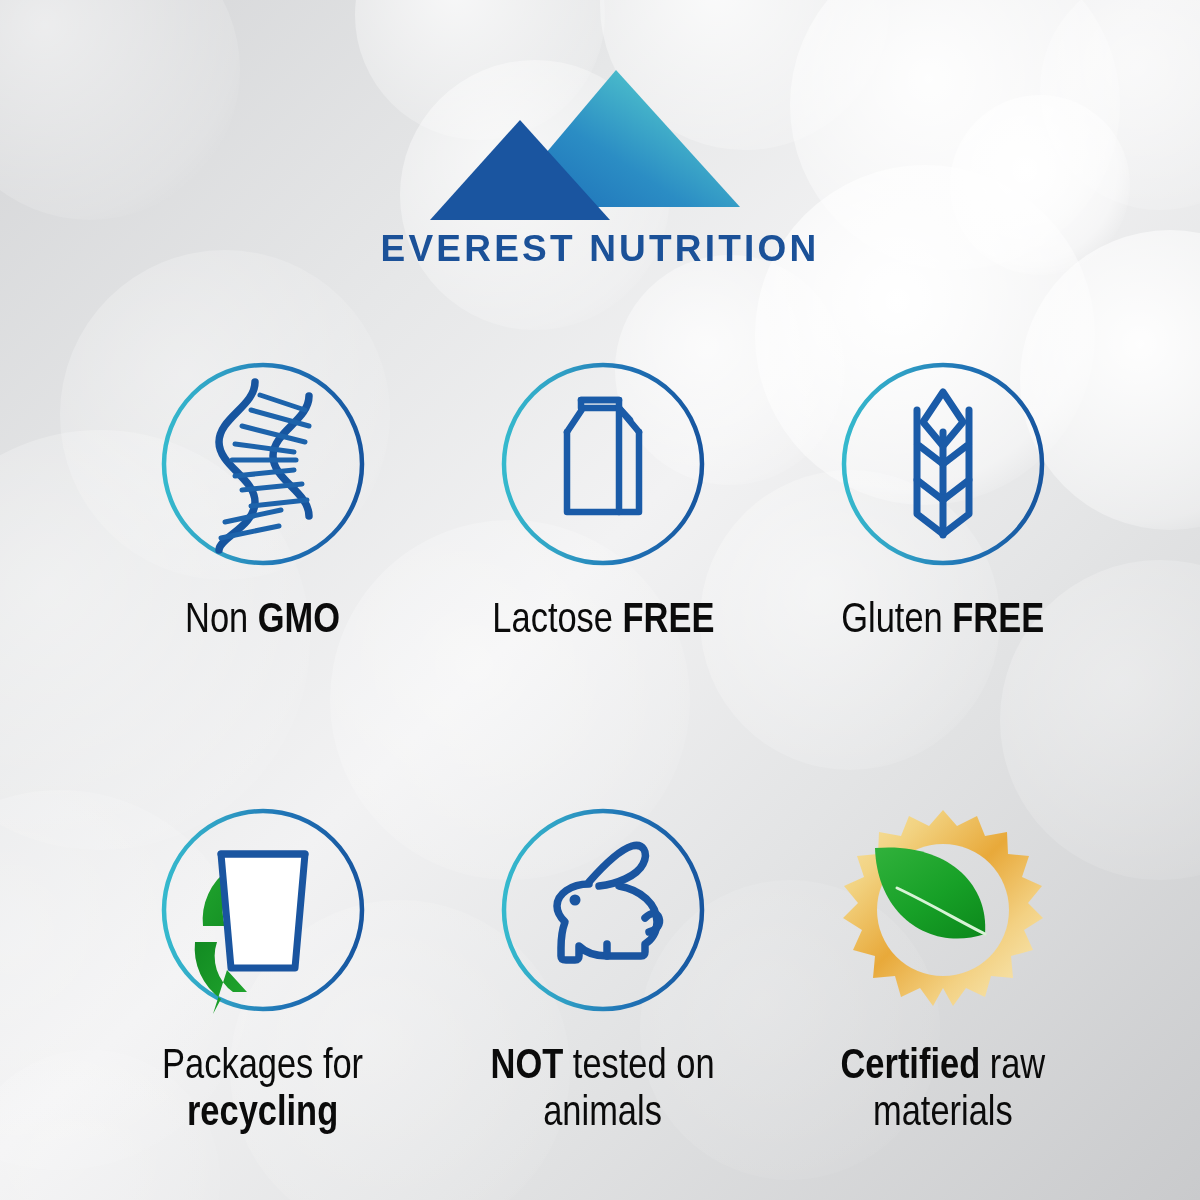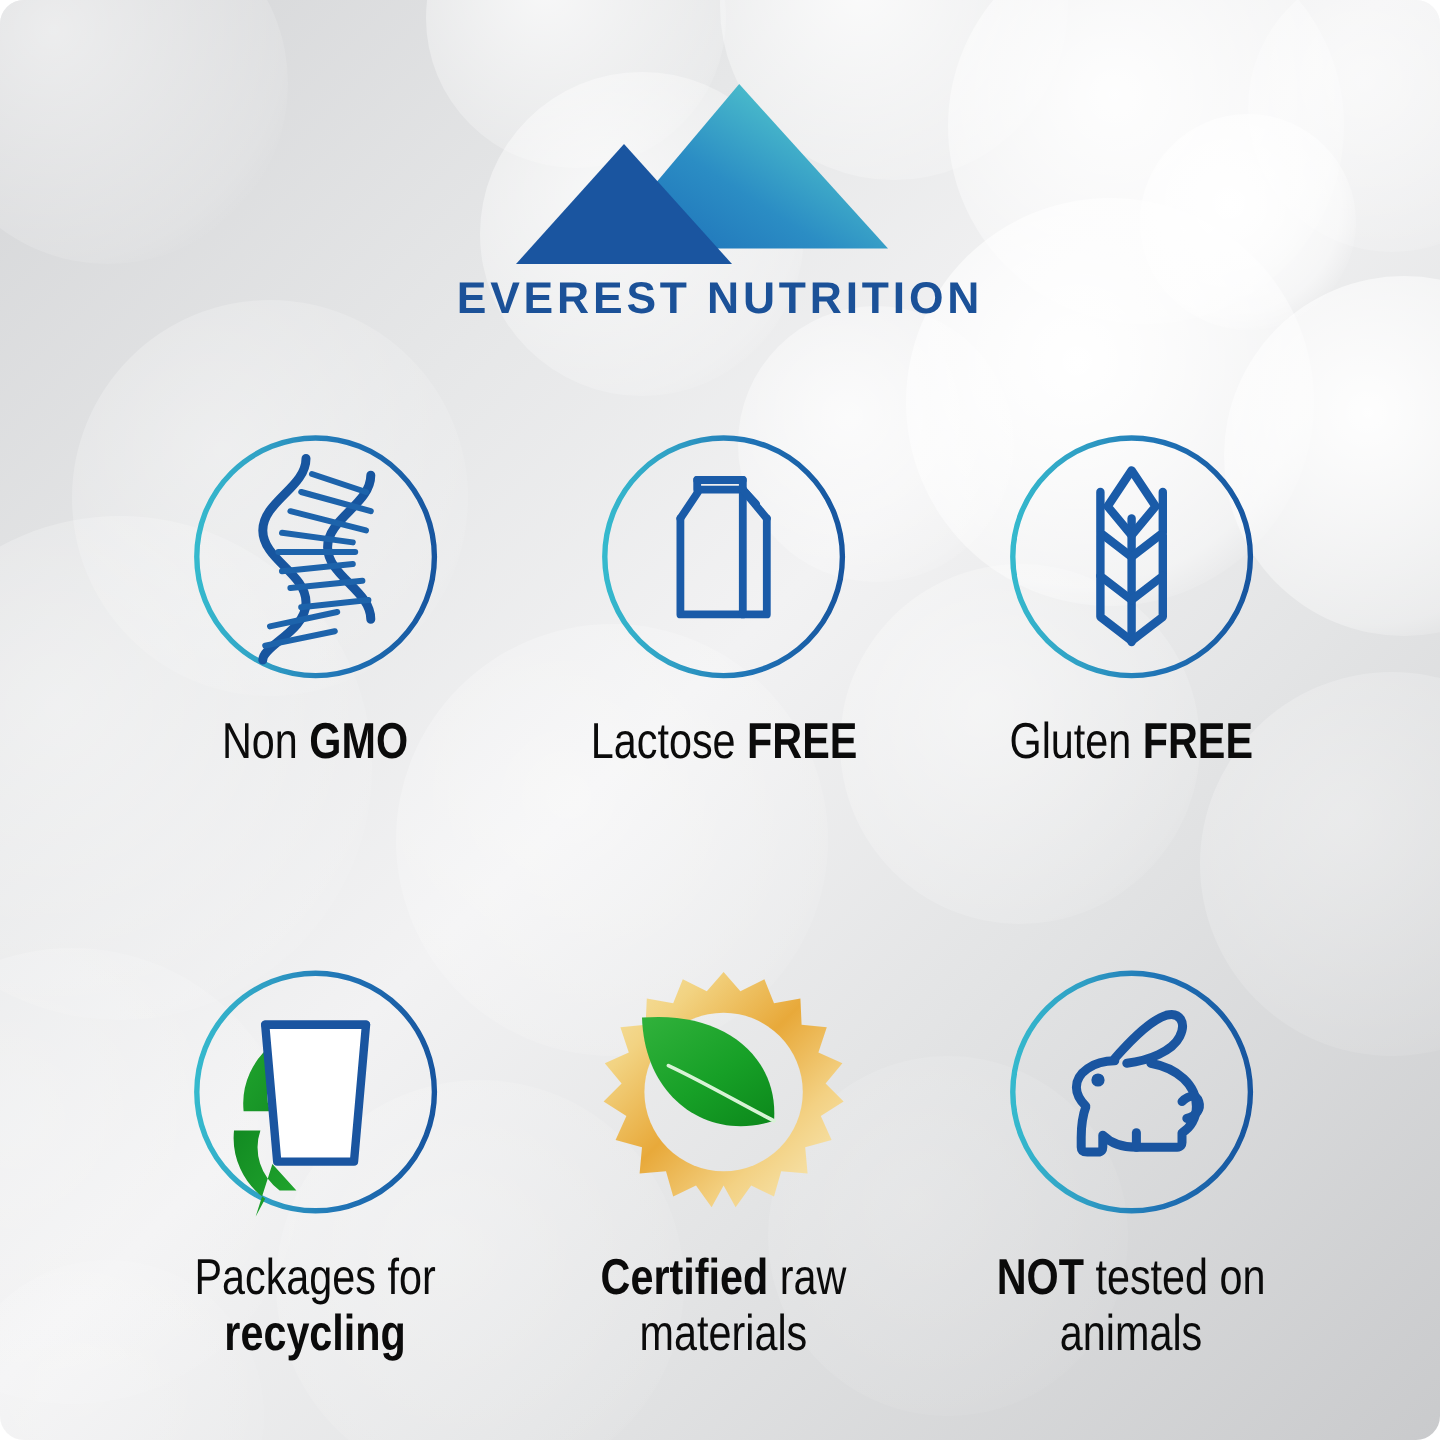--- a/index.html
+++ b/index.html
@@ -12,21 +12,20 @@
     overflow: hidden;
     font-family: "Liberation Sans", sans-serif;
   }
 
   #poster {
     position: relative;
     width: 1200px;
     height: 1200px;
     overflow: hidden;
     background: linear-gradient(135deg, #d4d5d7 0%, #e6e7e8 28%, #f2f2f3 48%, #e3e4e5 68%, #c9cacc 100%);
-    border-radius: 20px;
   }
 
   
   .bokeh {
     position: absolute;
     border-radius: 50%;
     pointer-events: none;
   }
 
   
@@ -279,20 +278,56 @@
         <div class="caption two-line">
           <span class="cap-line">Packages for</span>
           <b class="cap-line">recycling</b>
         </div>
       </div>
 
       <div class="cell">
         <div class="badge">
           <svg width="208" height="208" viewBox="0 0 208 208">
             <defs>
+              <linearGradient id="ringE" x1="0" y1="0.5" x2="1" y2="0.5">
+                <stop offset="0%" stop-color="#35b9cd"></stop>
+                <stop offset="30%" stop-color="#2f9ec4"></stop>
+                <stop offset="62%" stop-color="#1f72b5"></stop>
+                <stop offset="100%" stop-color="#17559f"></stop>
+              </linearGradient>
+            </defs>
+            <circle cx="104" cy="104" r="99" fill="none" stroke="url(#ringE)" stroke-width="4.5"></circle>
+            <g fill="none" stroke="#1a55a0" stroke-width="7.5" stroke-linejoin="round" stroke-linecap="round">
+
+              <path d="M90,76 C104,60 120,44 133,40 C144,37 150,46 144,58 C138,70 118,78 100,80"></path>
+
+              <path d="M90,78 C72,78 58,88 58,100 C58,108 63,113 66,116
+                       C63,124 62,134 62,142 L62,150
+                       C62,153 64,154 67,154 L76,154 C79,154 80,152 80,150 L80,140
+                       C86,146 96,150 108,150
+                       L108,150 L142,150 C145,150 146,148 146,146 L146,138
+                       C153,134 158,126 158,116 C158,98 142,84 120,80"></path>
+
+              <path d="M146,112 C152,106 158,106 160,112 C162,118 158,124 150,126"></path>
+
+              <path d="M108,150 L108,138"></path>
+            </g>
+            <circle cx="76" cy="94" r="5.5" fill="#1a55a0"></circle>
+          </svg>
+        </div>
+        <div class="caption two-line">
+          <span class="cap-line"><b>NOT</b><span> tested on</span></span>
+          <span class="cap-line">animals</span>
+        </div>
+      </div>
+
+      <div class="cell">
+        <div class="badge">
+          <svg width="208" height="208" viewBox="0 0 208 208">
+            <defs>
               <linearGradient id="goldG" x1="0" y1="0" x2="1" y2="1">
                 <stop offset="0%" stop-color="#f6e6ae"></stop>
                 <stop offset="22%" stop-color="#f2d382"></stop>
                 <stop offset="48%" stop-color="#e8a93a"></stop>
                 <stop offset="72%" stop-color="#f3d183"></stop>
                 <stop offset="100%" stop-color="#f8eec4"></stop>
               </linearGradient>
               <linearGradient id="leafG" x1="0.1" y1="0" x2="0.9" y2="1">
                 <stop offset="0%" stop-color="#2fb03a"></stop>
                 <stop offset="55%" stop-color="#17a027"></stop>
@@ -315,51 +350,15 @@
             <path fill="url(#leafG)" d="M36,42 C106,36 150,76 146,128 C92,146 38,110 36,42 Z"></path>
 
             <path fill="none" stroke="#d8f3d6" stroke-width="3" stroke-linecap="round" d="M58,82 C88,96 122,116 146,128"></path>
           </svg>
         </div>
         <div class="caption two-line">
           <span class="cap-line"><b>Certified</b><span> raw</span></span>
           <span class="cap-line">materials</span>
         </div>
       </div>
-
-      <div class="cell">
-        <div class="badge">
-          <svg width="208" height="208" viewBox="0 0 208 208">
-            <defs>
-              <linearGradient id="ringE" x1="0" y1="0.5" x2="1" y2="0.5">
-                <stop offset="0%" stop-color="#35b9cd"></stop>
-                <stop offset="30%" stop-color="#2f9ec4"></stop>
-                <stop offset="62%" stop-color="#1f72b5"></stop>
-                <stop offset="100%" stop-color="#17559f"></stop>
-              </linearGradient>
-            </defs>
-            <circle cx="104" cy="104" r="99" fill="none" stroke="url(#ringE)" stroke-width="4.5"></circle>
-            <g fill="none" stroke="#1a55a0" stroke-width="7.5" stroke-linejoin="round" stroke-linecap="round">
-
-              <path d="M90,76 C104,60 120,44 133,40 C144,37 150,46 144,58 C138,70 118,78 100,80"></path>
-
-              <path d="M90,78 C72,78 58,88 58,100 C58,108 63,113 66,116
-                       C63,124 62,134 62,142 L62,150
-                       C62,153 64,154 67,154 L76,154 C79,154 80,152 80,150 L80,140
-                       C86,146 96,150 108,150
-                       L108,150 L142,150 C145,150 146,148 146,146 L146,138
-                       C153,134 158,126 158,116 C158,98 142,84 120,80"></path>
-
-              <path d="M146,112 C152,106 158,106 160,112 C162,118 158,124 150,126"></path>
-
-              <path d="M108,150 L108,138"></path>
-            </g>
-            <circle cx="76" cy="94" r="5.5" fill="#1a55a0"></circle>
-          </svg>
-        </div>
-        <div class="caption two-line">
-          <span class="cap-line"><b>NOT</b><span> tested on</span></span>
-          <span class="cap-line">animals</span>
-        </div>
-      </div>
     </div>
   </div>
 </div>
 
 </body></html>

